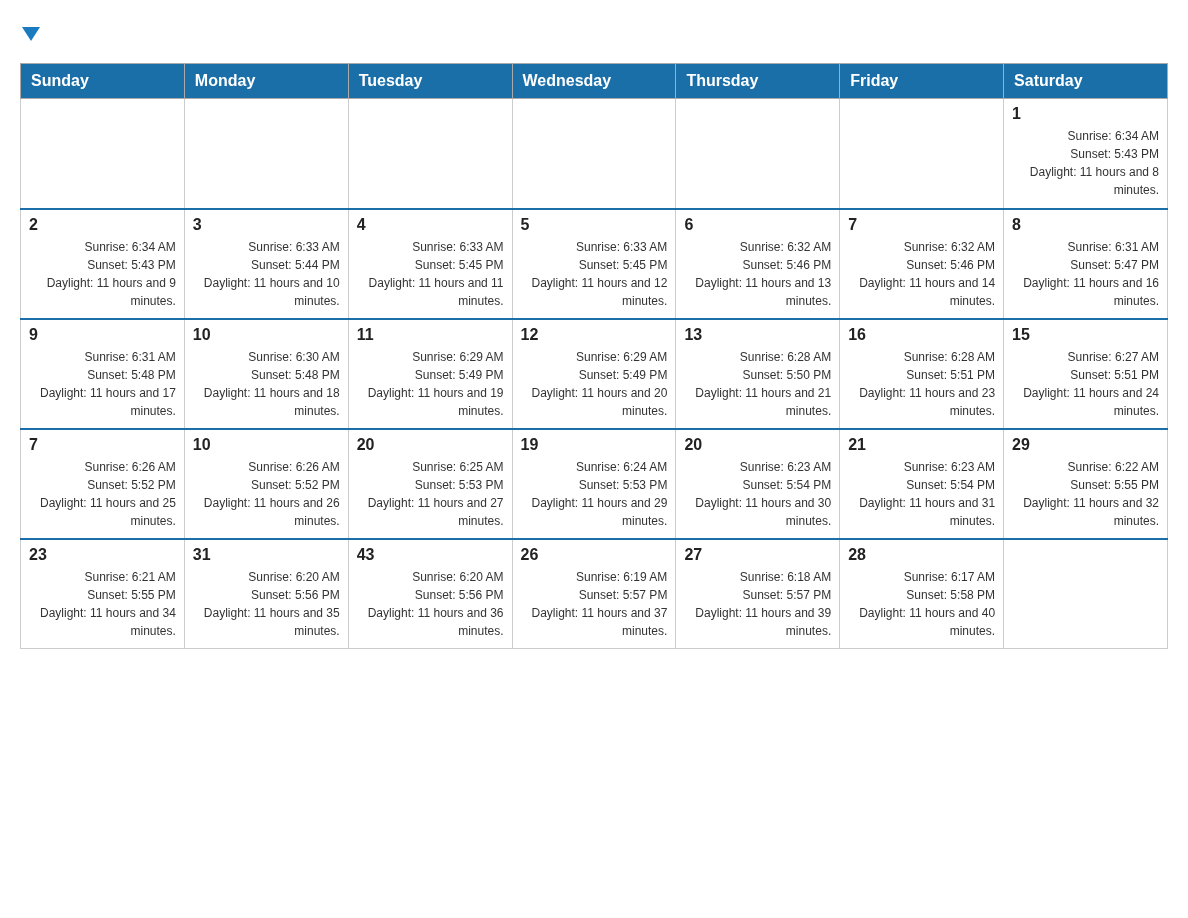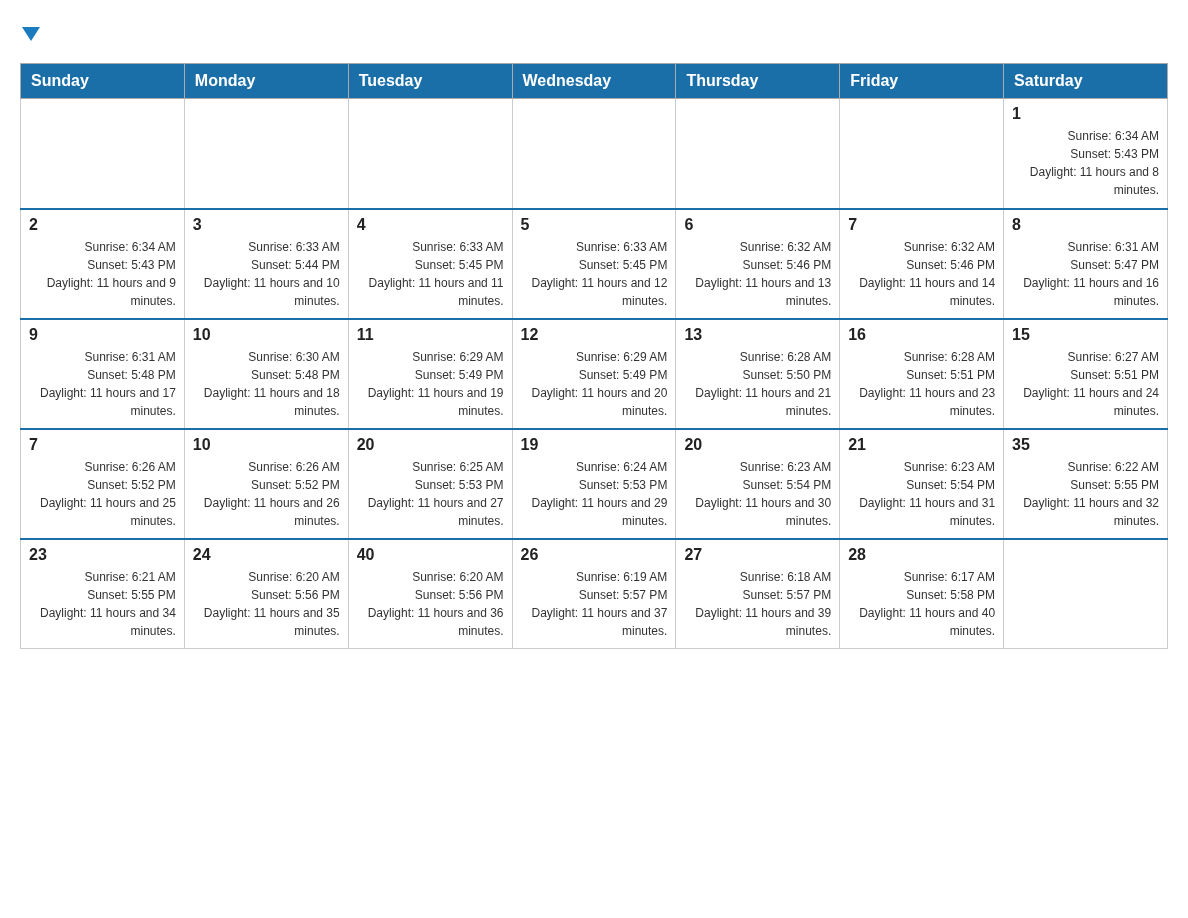--- a/index.html
+++ b/index.html
@@ -215,35 +215,35 @@
         </td>
         <td>
           <span class="day-number">20</span>
           <div class="day-info">Sunrise: 6:23 AM<br>Sunset: 5:54 PM<br>Daylight: 11 hours and 30 minutes.</div>
         </td>
         <td>
           <span class="day-number">21</span>
           <div class="day-info">Sunrise: 6:23 AM<br>Sunset: 5:54 PM<br>Daylight: 11 hours and 31 minutes.</div>
         </td>
         <td>
-          <span class="day-number">35</span>
+          <span class="day-number">29</span>
           <div class="day-info">Sunrise: 6:22 AM<br>Sunset: 5:55 PM<br>Daylight: 11 hours and 32 minutes.</div>
         </td>
       </tr>
       <tr class="row-divider">
         <td>
           <span class="day-number">23</span>
           <div class="day-info">Sunrise: 6:21 AM<br>Sunset: 5:55 PM<br>Daylight: 11 hours and 34 minutes.</div>
         </td>
         <td>
-          <span class="day-number">24</span>
+          <span class="day-number">31</span>
           <div class="day-info">Sunrise: 6:20 AM<br>Sunset: 5:56 PM<br>Daylight: 11 hours and 35 minutes.</div>
         </td>
         <td>
-          <span class="day-number">40</span>
+          <span class="day-number">43</span>
           <div class="day-info">Sunrise: 6:20 AM<br>Sunset: 5:56 PM<br>Daylight: 11 hours and 36 minutes.</div>
         </td>
         <td>
           <span class="day-number">26</span>
           <div class="day-info">Sunrise: 6:19 AM<br>Sunset: 5:57 PM<br>Daylight: 11 hours and 37 minutes.</div>
         </td>
         <td>
           <span class="day-number">27</span>
           <div class="day-info">Sunrise: 6:18 AM<br>Sunset: 5:57 PM<br>Daylight: 11 hours and 39 minutes.</div>
         </td>

